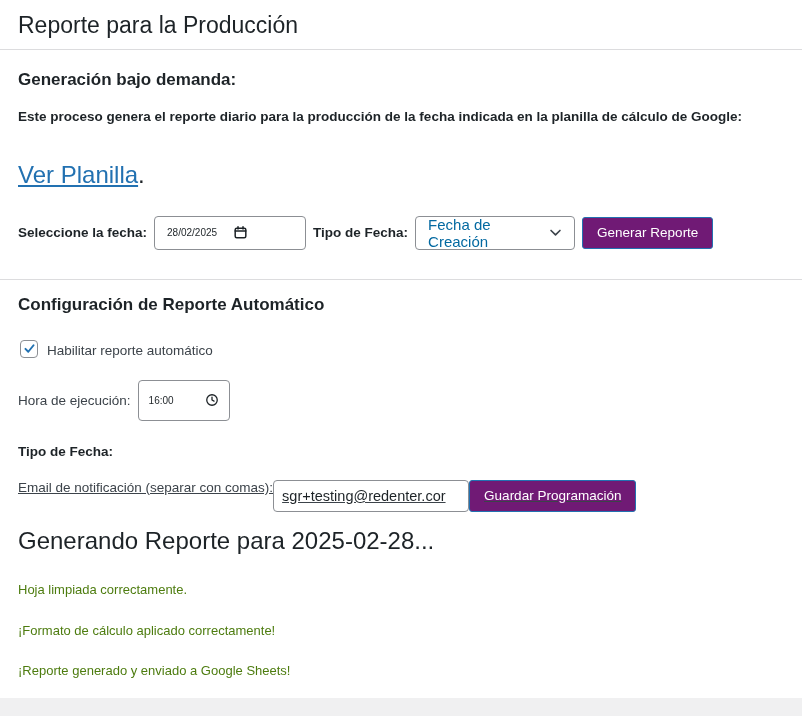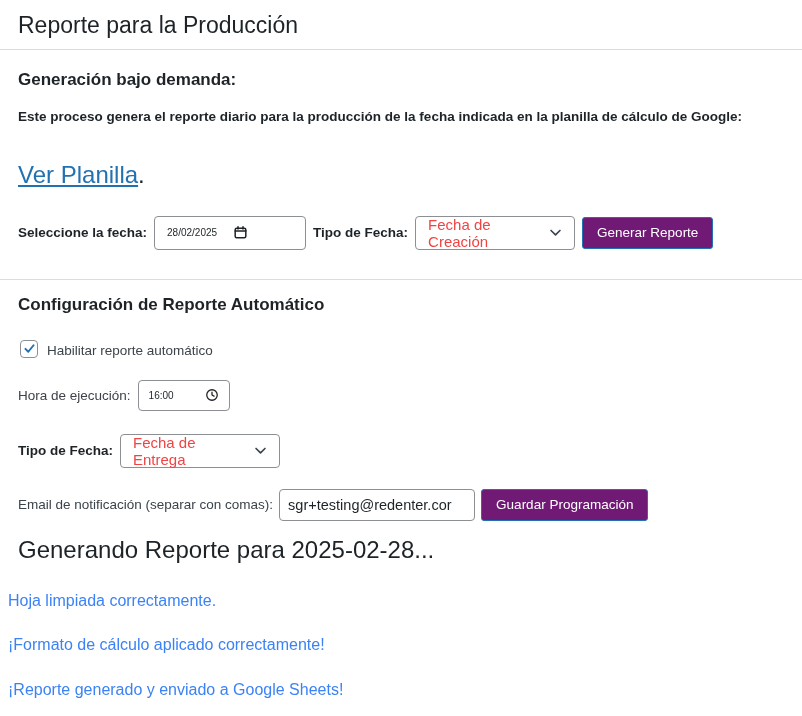--- a/index.html
+++ b/index.html
@@ -82,21 +82,21 @@
   }
   .inputbox .val { white-space: nowrap; }
   .selectbox {
     display: inline-flex;
     align-items: center;
     border: 1px solid #8c8f94;
     border-radius: 4px;
     background: #fff;
     padding: 6px 12px;
     font-size: 15px;
-    color: #ef4444;
+    color: #0369a1;
     gap: 12px;
     height: 34px;
     cursor: pointer;
   }
   .btn-primary {
     background: #701a75;
     border: 1px solid #2271b1;
     color: #ffffff;
     font-family: "Liberation Sans", sans-serif;
     font-size: 13.5px;
@@ -120,49 +120,49 @@
     display: inline-flex;
     align-items: center;
     justify-content: center;
     cursor: pointer;
     flex: 0 0 auto;
   }
   .checkbox svg { display: block; }
   .checkbox-label { font-size: 13.5px; color: #3c434a; }
 
   .hora-row { display: flex; align-items: center; gap: 7px; margin: 22px 18px 0 18px; }
-  .hora-row .inputbox { height: 31px; padding: 4px 10px; gap: 10px; }
+  .hora-row .inputbox { height: 41px; padding: 4px 10px; gap: 10px; }
 
   .tipo-row { display: flex; align-items: center; gap: 7px; margin: 23px 18px 0 18px; }
 
-  .email-row { display: flex; align-items: center; gap: 6px; margin: 21px 18px 0 18px; }
+  .email-row { display: flex; align-items: flex-start; margin: 21px 18px 0 18px; text-decoration: underline; }
   input.email-input {
     border: 1px solid #8c8f94;
     border-radius: 4px;
     height: 32px;
     width: 196px;
     padding: 4px 8px;
     font-family: "Liberation Sans", sans-serif;
     font-size: 14.5px;
     color: #1d2327;
     outline: none;
   }
   h1.report-heading {
     margin: 15px 18px 0 18px;
     font-size: 24px;
     font-weight: 400;
     line-height: 1.2;
     color: #1d2327;
   }
   p.status-msg {
-    margin: 0 8px;
+    margin: 0 18px;
     padding-top: 24px;
-    font-size: 16px;
+    font-size: 13px;
     line-height: 1.3;
-    color: #3b82f6;
+    color: #4d7c0f;
   }
   p.status-msg.first { padding-top: 26px; }
   .icon { display: inline-flex; align-items: center; }
 </style>
 </head>
 <body>
 
 <div class="content">
 
   <h1 class="page-title">Reporte para la Producción</h1>
@@ -221,28 +221,20 @@
         <svg width="14" height="14" viewBox="0 0 24 24" fill="none" stroke="#1d2327" stroke-width="2.2" stroke-linecap="round" stroke-linejoin="round">
           <circle cx="12" cy="12" r="9"></circle>
           <path d="M12 7 L12 12 L15.5 14"></path>
         </svg>
       </span>
     </div>
   </div>
 
   <div class="tipo-row">
     <span class="field-label-bold">Tipo de Fecha:</span>
-    <div class="selectbox" style="width:160px; justify-content:space-between;">
-      <span class="val">Fecha de Entrega</span>
-      <span class="icon">
-        <svg width="13" height="13" viewBox="0 0 16 16" fill="none" stroke="#3c434a" stroke-width="2" stroke-linecap="round" stroke-linejoin="round">
-          <path d="M2.5 5.5 L8 11 L13.5 5.5"></path>
-        </svg>
-      </span>
-    </div>
   </div>
 
   <div class="email-row">
     <span class="field-label">Email de notificación (separar con comas):</span>
     <input class="email-input" type="text" value="sgr+testing@redenter.cor" style="">
     <button class="btn-primary">Guardar Programación</button>
   </div>
 
   <h1 class="report-heading">Generando Reporte para 2025-02-28...</h1>
   <p class="status-msg first">Hoja limpiada correctamente.</p>

